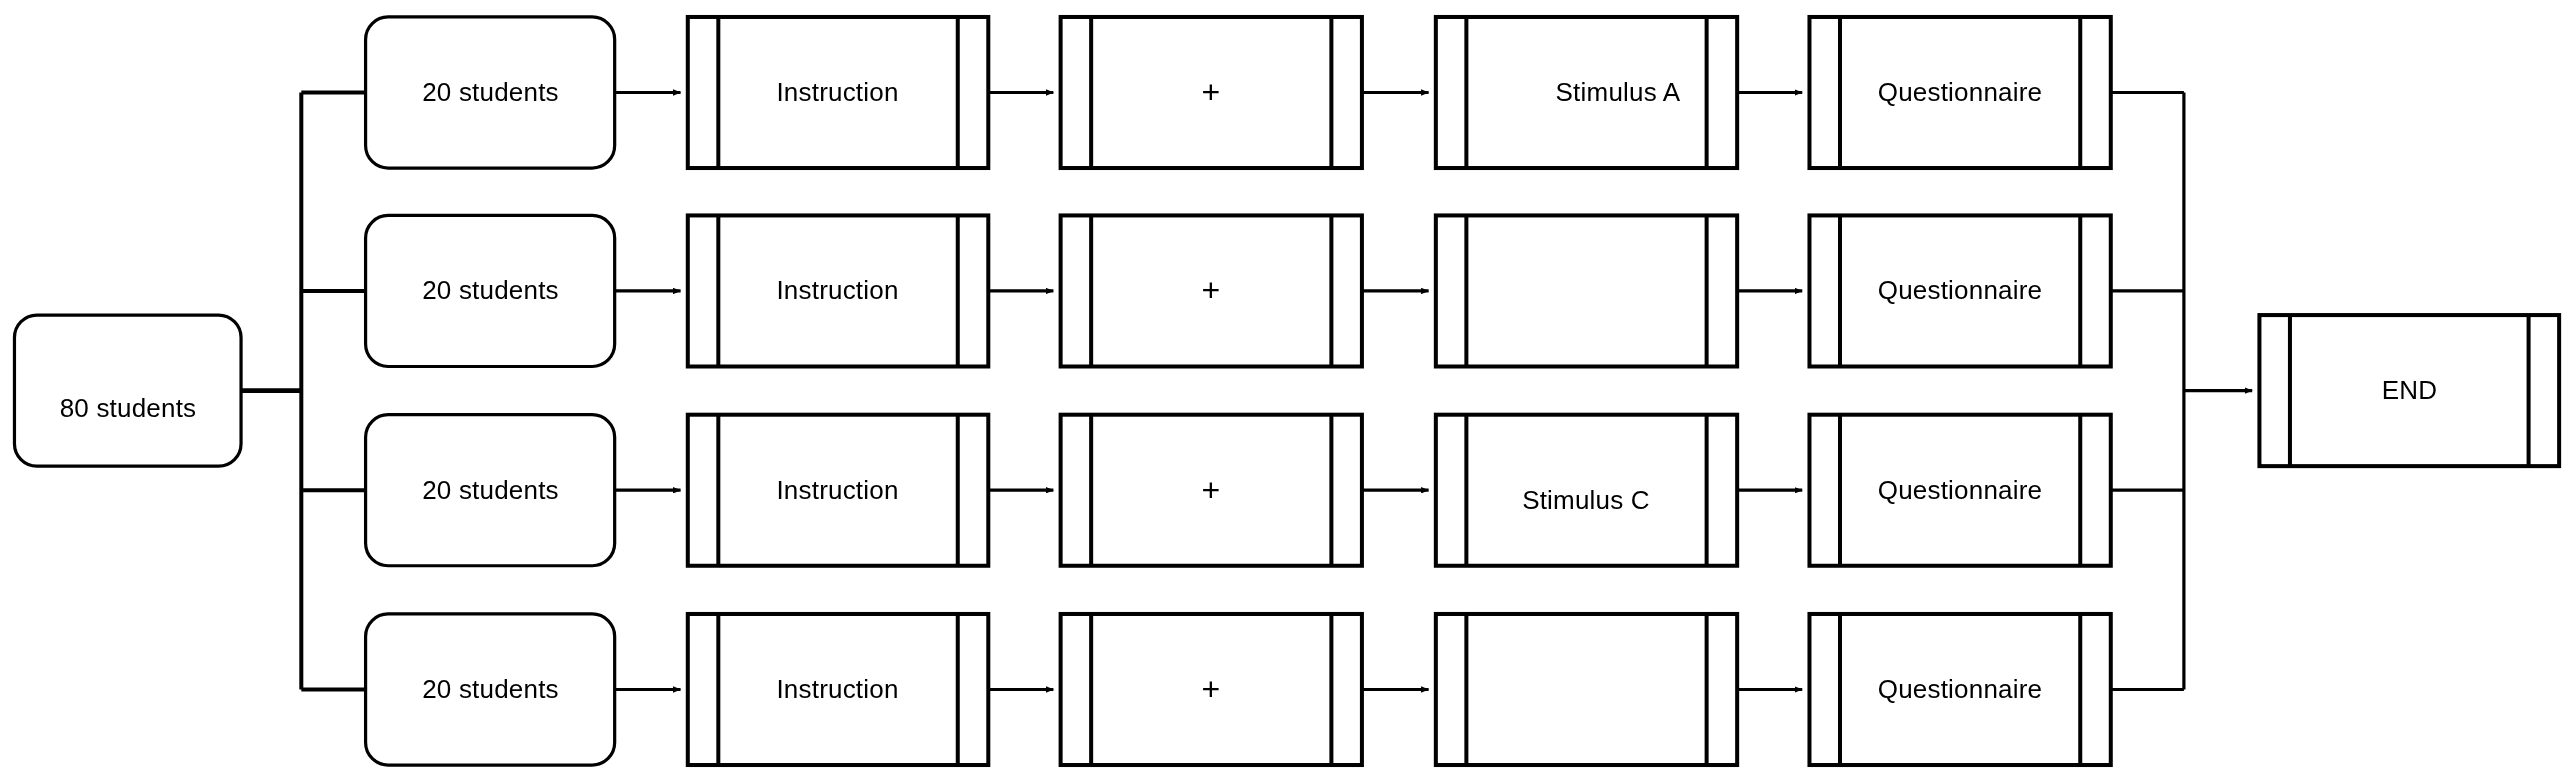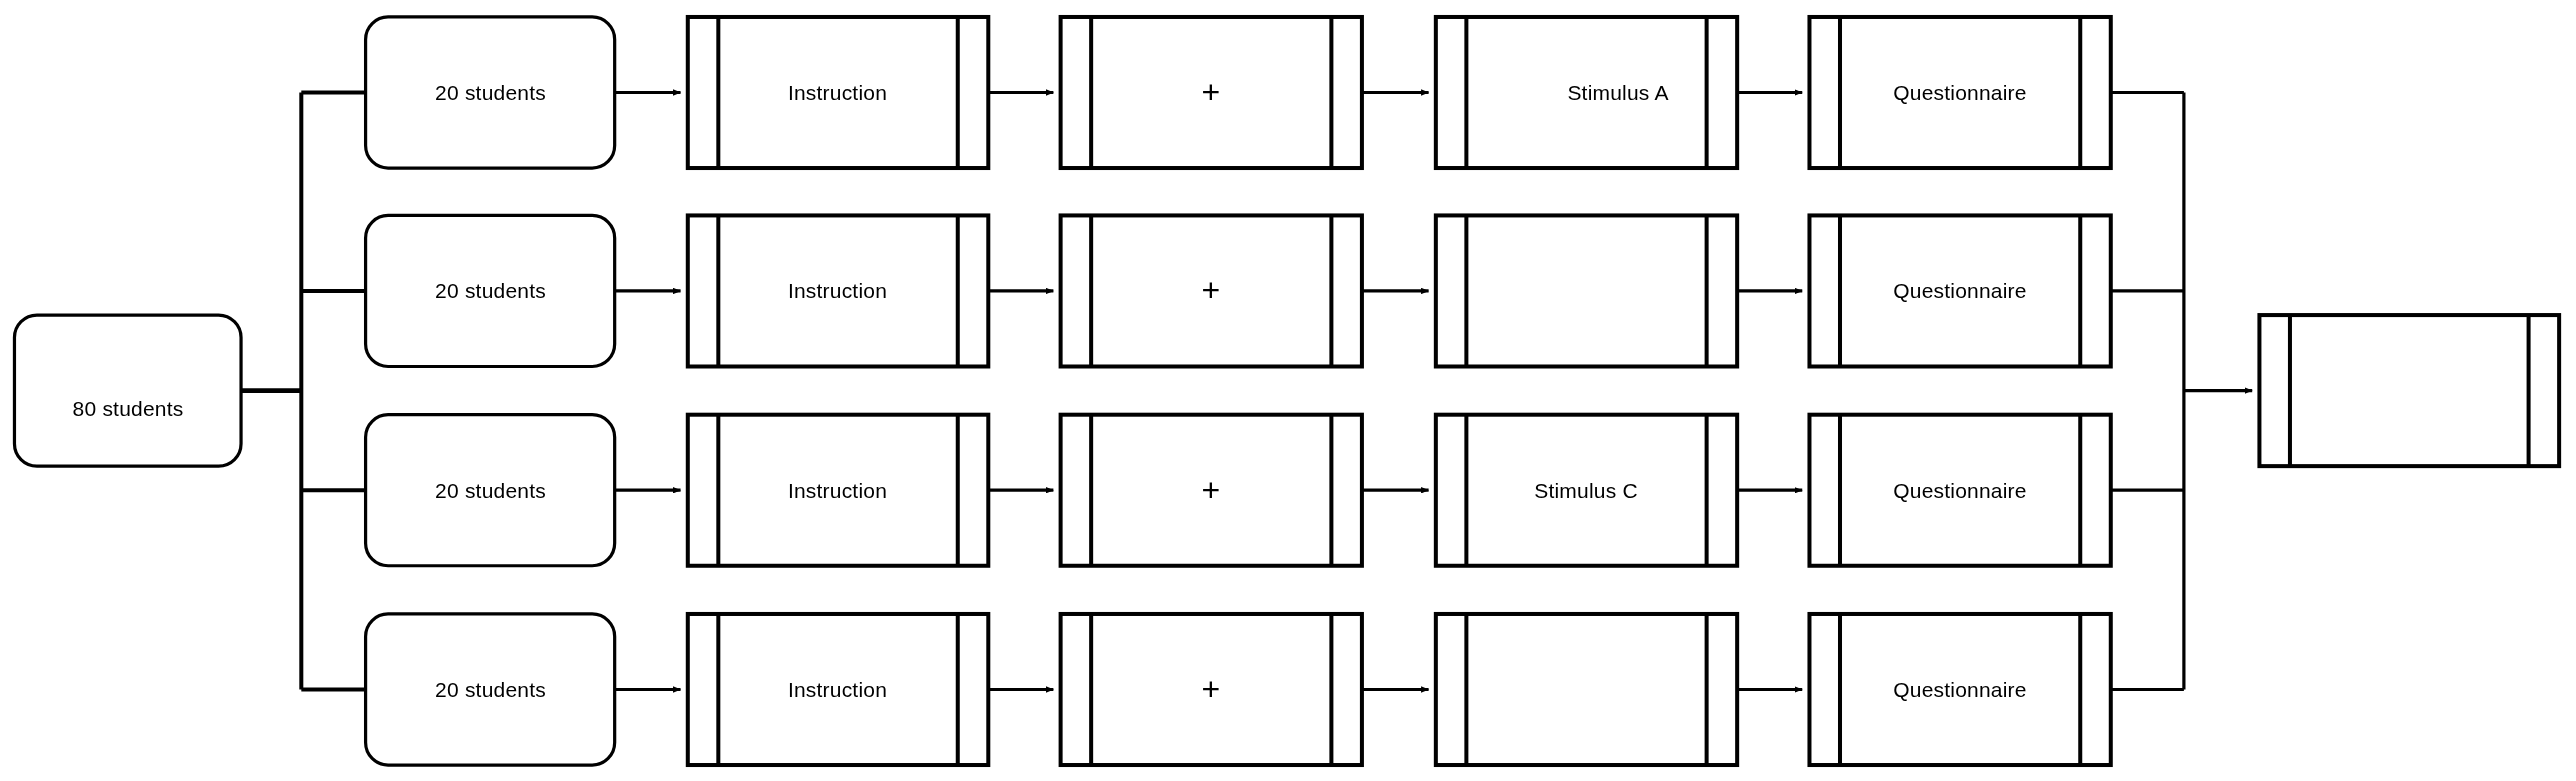--- a/index.html
+++ b/index.html
@@ -27,21 +27,21 @@
     display: block;
   }
   .node-label {
     position: absolute;
     display: flex;
     align-items: center;
     justify-content: center;
     text-align: center;
     color: #000000;
     font-family: "Liberation Sans", sans-serif;
-    font-size: 21px;
+    font-size: 26px;
     line-height: 1.2;
     letter-spacing: 0.2px;
     pointer-events: none;
     white-space: nowrap;
   }
   .node-label.plus-label {
     font-size: 32px;
   }
 </style>
 </head>
@@ -243,23 +243,24 @@
   <div class="node-label" style="left:1840px; top:17px; width:240px; height:151px;">Questionnaire</div>
 
   <div class="node-label" style="left:366px; top:215px; width:249px; height:151px;">20 students</div>
   <div class="node-label" style="left:718px; top:215px; width:239px; height:151px;">Instruction</div>
   <div class="node-label plus-label" style="left:1091px; top:215px; width:240px; height:151px;">+</div>
   <div class="node-label" style="left:1840px; top:215px; width:240px; height:151px;">Questionnaire</div>
 
   <div class="node-label" style="left:366px; top:415px; width:249px; height:151px;">20 students</div>
   <div class="node-label" style="left:718px; top:415px; width:239px; height:151px;">Instruction</div>
   <div class="node-label plus-label" style="left:1091px; top:415px; width:240px; height:151px;">+</div>
-  <div class="node-label" style="left:1466px; top:415px; width:240px; height:151px;">Stimulus C</div>
+  <div class="node-label" style="left:1466px; top:425px; width:240px; height:151px;">Stimulus C</div>
   <div class="node-label" style="left:1840px; top:415px; width:240px; height:151px;">Questionnaire</div>
 
   <div class="node-label" style="left:366px; top:614px; width:249px; height:151px;">20 students</div>
   <div class="node-label" style="left:718px; top:614px; width:239px; height:151px;">Instruction</div>
   <div class="node-label plus-label" style="left:1091px; top:614px; width:240px; height:151px;">+</div>
   <div class="node-label" style="left:1840px; top:614px; width:240px; height:151px;">Questionnaire</div>
 
+  <div class="node-label" style="left:2290px; top:315px; width:239px; height:151px;">END</div>
 
 </div>
 
 
 </body></html>

